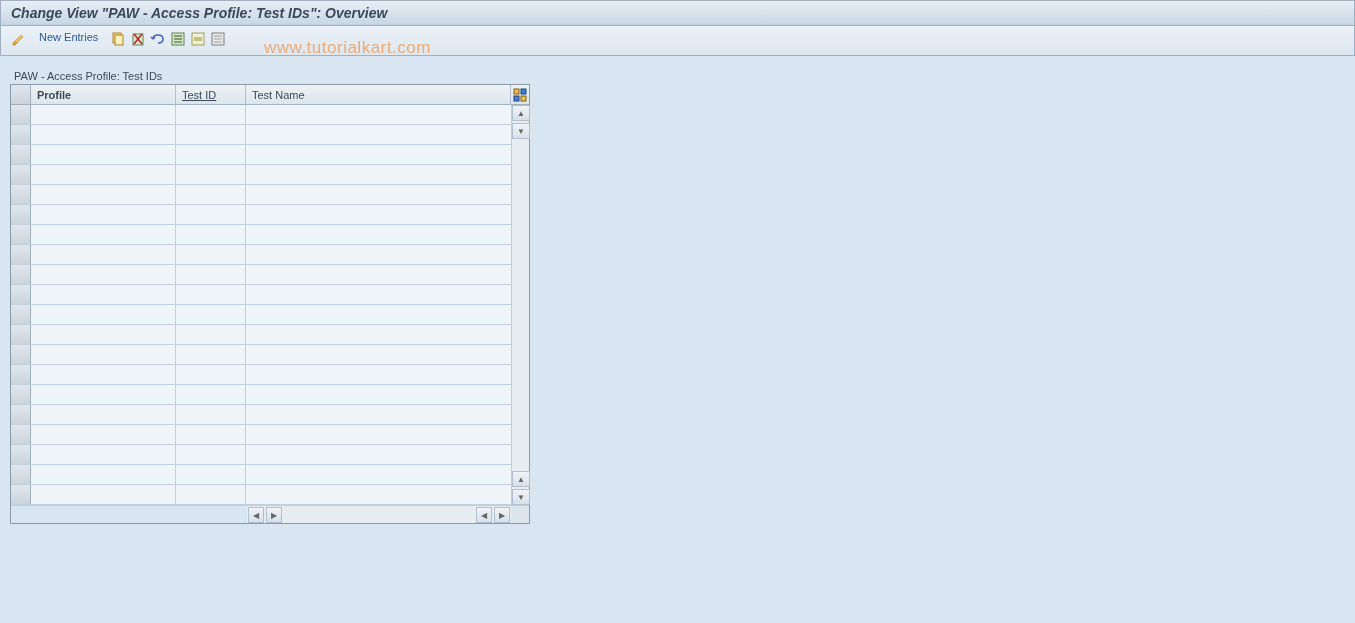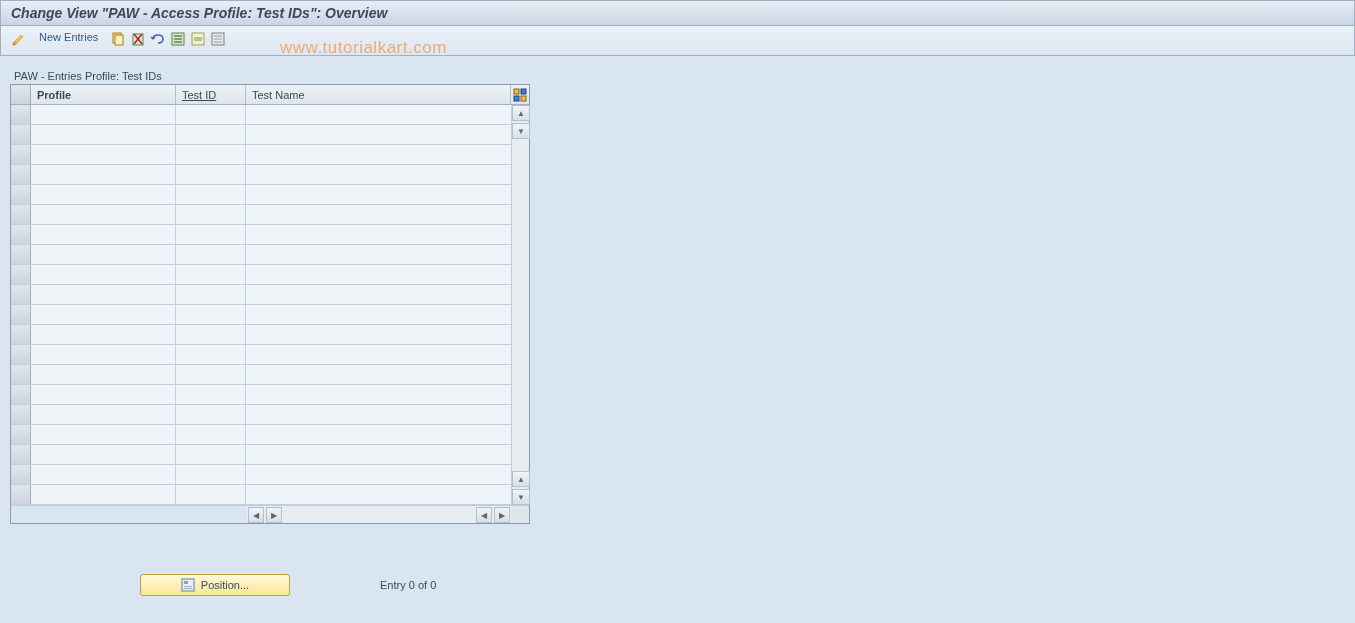--- a/index.html
+++ b/index.html
@@ -57,21 +57,21 @@
       font-size: 11px;
       padding: 2px 6px;
       cursor: pointer;
       margin: 0 4px;
     }
     
     
     .watermark {
       position: absolute;
       top: 38px;
-      left: 280px;
+      left: 264px;
       color: #f0a060;
       font-size: 17px;
       font-weight: normal;
       opacity: 0.85;
       pointer-events: none;
       letter-spacing: 0.5px;
     }
     
     
     .content-area {
@@ -300,21 +300,21 @@
       <line x1="4" y1="8" x2="12" y2="8" stroke="#a0a0a0"></line>
       <line x1="4" y1="11" x2="12" y2="11" stroke="#a0a0a0"></line>
     </svg>
   </span>
 </div>
 
 <div class="watermark">www.tutorialkart.com</div>
 
 <div class="content-area">
   <div class="group-box">
-    <div class="group-title">PAW - Entries Profile: Test IDs</div>
+    <div class="group-title">PAW - Access Profile: Test IDs</div>
 
     <div class="table-container">
 
       <div class="table-header-row">
         <div class="row-selector-header"></div>
         <div class="table-header-cell col-profile">Profile</div>
         <div class="table-header-cell col-testid">Test ID</div>
         <div class="table-header-cell col-testname">Test Name</div>
         <div class="col-config">
           <svg width="14" height="14" viewBox="0 0 14 14">
@@ -462,25 +462,13 @@
         <div class="hscroll-arrow">◀</div>
         <div class="hscroll-arrow">▶</div>
         <div class="hscroll-track"></div>
         <div class="hscroll-arrow">◀</div>
         <div class="hscroll-arrow">▶</div>
         <div class="hscroll-corner"></div>
       </div>
     </div>
   </div>
 
-  <div class="footer-row">
-    <div class="position-btn">
-      <svg class="position-icon" width="14" height="14" viewBox="0 0 14 14">
-        <rect x="1" y="1" width="12" height="12" fill="#e8f0f8" stroke="#6080a0"></rect>
-        <rect x="3" y="3" width="4" height="3" fill="#80a0d0"></rect>
-        <rect x="3" y="8" width="8" height="1" fill="#a0b0c0"></rect>
-        <rect x="3" y="10" width="8" height="1" fill="#a0b0c0"></rect>
-      </svg>
-      <span>Position...</span>
-    </div>
-    <div class="entry-status">Entry 0 of 0</div>
-  </div>
 </div>
 
 </body></html>

